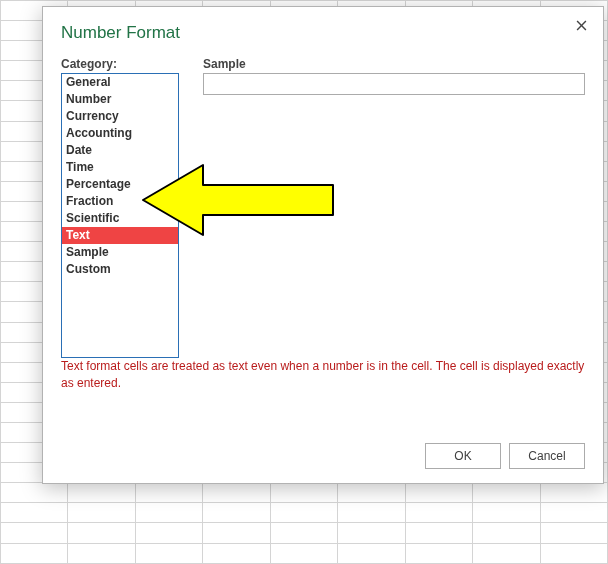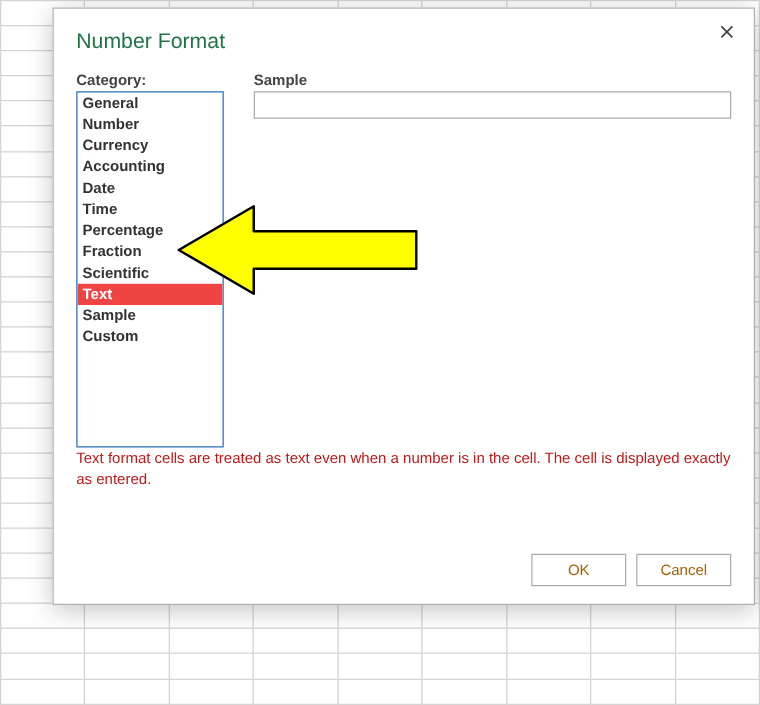--- a/index.html
+++ b/index.html
@@ -121,21 +121,21 @@
     gap: 8px;
   }
   .btn {
     min-width: 76px;
     height: 26px;
     padding: 0 16px;
     font-size: 12px;
     background: #fff;
     border: 1px solid #ababab;
     cursor: pointer;
-    color: #a16207;
+    color: #404040;
   }
   .arrow-annotation {
     position: absolute;
     top: 155px;
     left: 135px;
     pointer-events: none;
   }
 </style>
 </head>
 <body>

